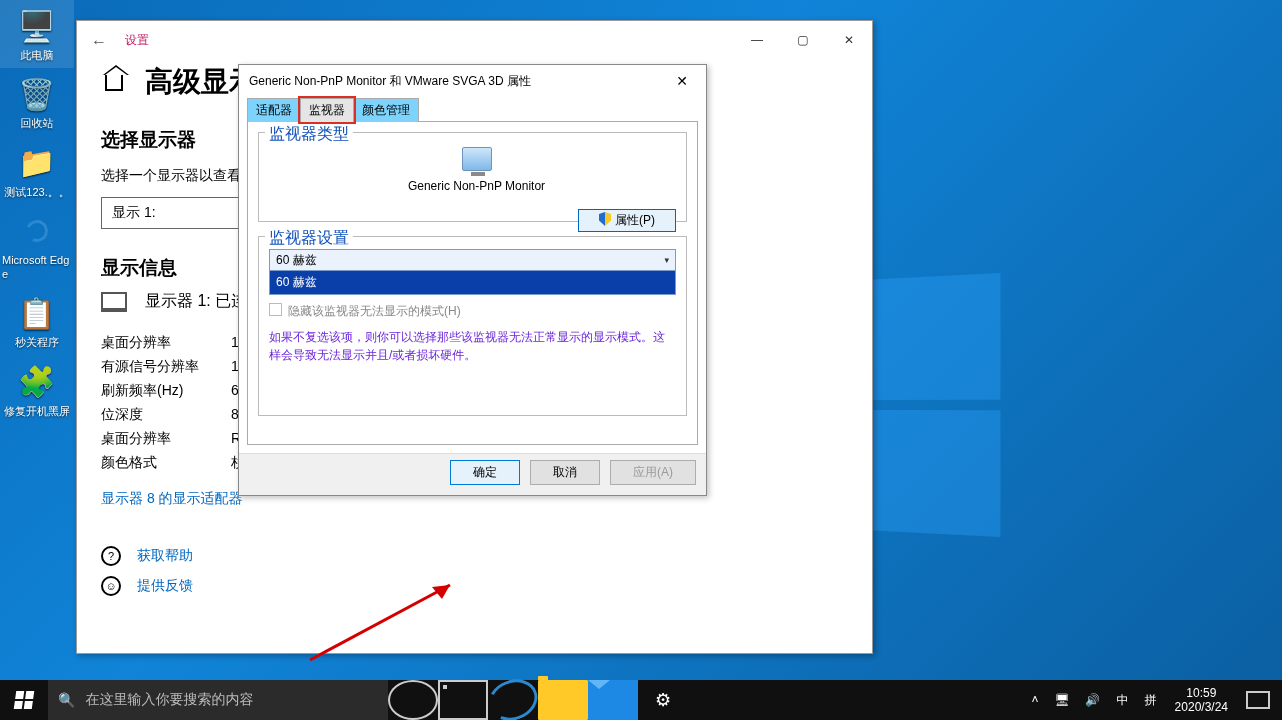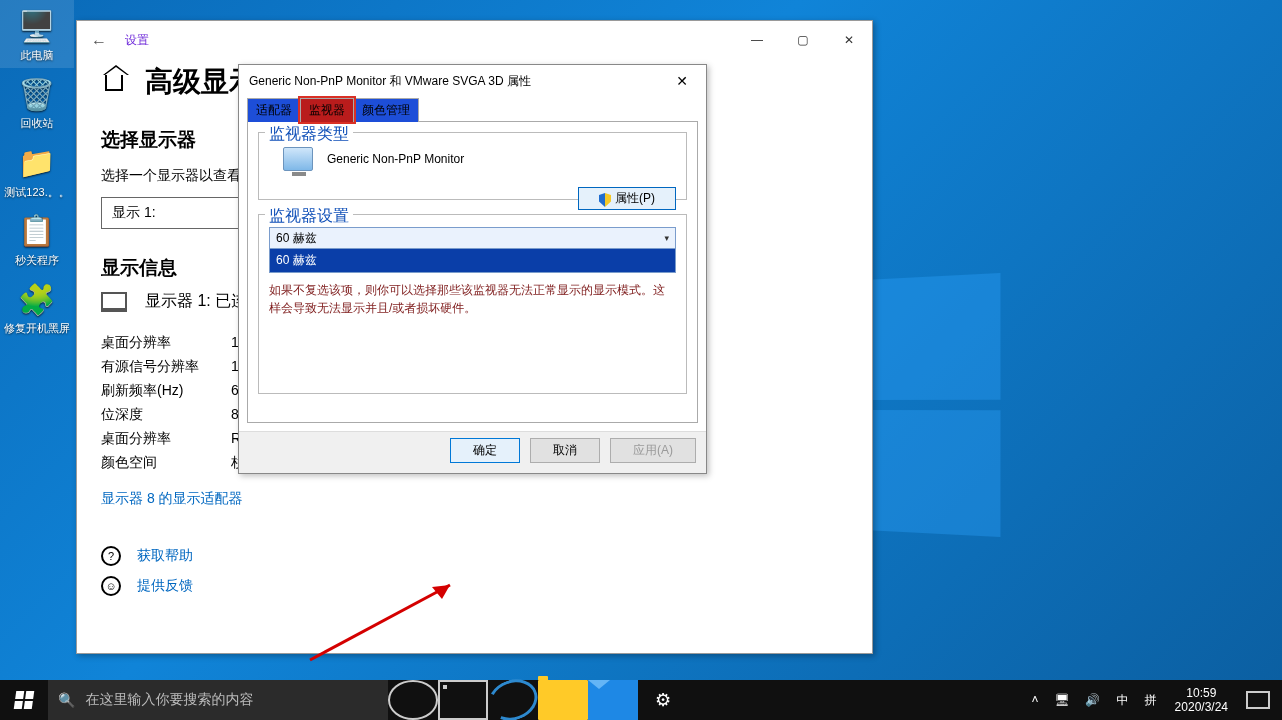--- a/index.html
+++ b/index.html
@@ -13,21 +13,21 @@
   .desktop-icons { position:absolute; left:0; top:0; width:74px; }
   .dicon { display:flex; flex-direction:column; align-items:center; padding:6px 2px; color:#fff; font-size:11px; text-shadow:0 1px 2px rgba(0,0,0,.7); cursor:default; }
   .dicon:nth-child(1){background:rgba(255,255,255,.12);} 
   .dicon .glyph { width:40px; height:40px; display:flex; align-items:center; justify-content:center; font-size:30px; }
   .dlabel { text-align:left; line-height:1.3; margin-top:2px; word-break:break-all; }
 
   
   .settings-win { position:absolute; left:76px; top:20px; width:797px; height:634px; background:#fff; border:1px solid #9a9a9a; box-shadow:2px 2px 6px rgba(0,0,0,.3); }
   .settings-title { height:38px; display:flex; align-items:center; }
   .tb-back { width:44px; text-align:center; font-size:16px; color:#555; }
-  .tb-title { font-size:12px; color:#6d28d9; margin-left:4px; }
+  .tb-title { font-size:12px; color:#be185d; margin-left:4px; }
   .win-ctrls { margin-left:auto; display:flex; }
   .win-ctrls span { width:46px; height:30px; display:flex; align-items:center; justify-content:center; font-size:12px; color:#333; }
   .settings-body { padding:4px 24px 24px 24px; color:#000; position:relative; }
   .home-row { display:flex; align-items:center; gap:22px; }
   .home-icon { width:18px; height:18px; border:2px solid #000; position:relative; margin-left:4px; }
   .home-icon:before { content:""; position:absolute; top:-10px; left:-4px; width:0; height:0; border-left:13px solid transparent; border-right:13px solid transparent; border-bottom:10px solid #000;}
   .home-icon:after { content:""; position:absolute; top:-8px; left:-2px; width:0; height:0; border-left:11px solid transparent; border-right:11px solid transparent; border-bottom:8px solid #fff;}
   .page-h1 { font-size:28px; font-weight:600; }
   .sec-h { font-size:19px; font-weight:600; margin-top:26px; }
   .sec-sub { font-size:14px; margin-top:14px; }
@@ -38,37 +38,37 @@
   .bluelink { color:#0067c0; font-size:14px; margin-top:18px; }
   .help-links { margin-top:38px; }
   .hl { display:flex; align-items:center; gap:16px; color:#0067c0; font-size:14px; margin-bottom:10px; }
   .hl .ic { width:20px; height:20px; border:2px solid #000; border-radius:50%; display:flex; align-items:center; justify-content:center; color:#000; font-size:11px;}
 
   
   .dlg { position:absolute; left:238px; top:64px; width:469px; background:#fff; border:1px solid #888; box-shadow:2px 2px 6px rgba(0,0,0,.25); font-size:12px; color:#000; }
   .dlg-title { height:32px; display:flex; align-items:center; padding:0 10px; }
   .dlg-close { margin-left:auto; font-size:14px; width:28px; text-align:center; }
   .tabs { display:flex; padding:0 8px; }
-  .tab { padding:3px 8px; border:1px solid #aaa; border-bottom:none; background:#1d4ed8; margin-right:-1px; position:relative; top:1px; }
-  .tab.active { background:#b91c1c; z-index:2; }
+  .tab { padding:3px 8px; border:1px solid #aaa; border-bottom:none; background:#7dd3fc; margin-right:-1px; position:relative; top:1px; }
+  .tab.active { background:#e5e5e5; z-index:2; }
   .tab.highlight { outline:2px solid #d93025; outline-offset:0; }
   .tab-panel { border:1px solid #aaa; margin:0 8px 8px 8px; padding:10px 10px 14px 10px; }
   .group { border:1px solid #bbb; padding:8px 10px 12px 10px; margin-bottom:14px; position:relative; }
   .group-title { position:absolute; top:-9px; left:6px; background:#fff; padding:0 4px; color:#1050b8; font-size:16px; }
-  .mon-row { display:flex; align-items:center; gap:14px; margin:6px 0 16px 14px; }
+  .mon-row { display:flex; align-items:center; gap:8px; margin:6px 0 16px 8px;flex-direction:column; }
   .mon-ic { width:30px; height:24px; background:linear-gradient(#cfe6fa,#7fb8e8); border:1px solid #6c94bd; border-radius:2px; position:relative; }
   .mon-ic:after{content:"";position:absolute;left:8px;top:24px;width:14px;height:4px;background:#8a8a8a;}
-  .prop-btn { float:right; padding:2px 20px; border:1px solid #0067c0; background:#e5f1fb; display:inline-flex; align-items:flex-end; gap:4px; }
+  .prop-btn { float:right; padding:2px 20px; border:1px solid #0067c0; background:#e5f1fb; display:inline-flex; align-items:flex-start; gap:4px; }
   .shield { width:12px; height:14px; background:linear-gradient(90deg,#1f6dd0 50%,#f5c927 50%); clip-path:polygon(50% 0,100% 15%,100% 60%,50% 100%,0 60%,0 15%); }
   .combo { width:100%; height:22px; border:1px solid #7a9ccc; background:#eaf2fd; display:flex; align-items:center; padding:0 6px; justify-content:space-between; margin-top:4px; }
   .combo .arrow { font-size:9px; color:#333; }
   .combo-option { background:#0a3ea8; color:#fff; padding:3px 6px; border:1px solid #7a9ccc; border-top:none; width:100%; }
   .chk-row { margin-top:8px; display:flex; gap:6px; color:#888; }
   .chk { width:13px; height:13px; border:1px solid #bbb; }
-  .hint { color:#7f1d1d; margin-top:8px; line-height:1.5; }
+  .hint { color:#6d28d9; margin-top:8px; line-height:1.5; }
   .dlg-buttons { display:flex; justify-content:flex-end; gap:10px; padding:6px 10px 10px 10px; background:#f0f0f0; border-top:1px solid #ddd;}
   .btn { padding:3px 22px; border:1px solid #adadad; background:#e1e1e1; font-size:12px; }
   .btn.default { border:1px solid #0078d7; background:#e5f1fb; }
   .btn.disabled { color:#9a9a9a; }
 
   
   .arrow-annot { position:absolute; left:300px; top:575px; width:170px; height:90px; pointer-events:none; }
 
   
   .taskbar { position:absolute; left:0; bottom:0; width:100%; height:40px; background:#101010; display:flex; align-items:center; color:#fff; }
@@ -108,20 +108,26 @@
   </div>
   <div class="dicon">
     <div class="glyph">🗑️</div>
     <div class="dlabel">回收站</div>
   </div>
   <div class="dicon">
     <div class="glyph">📁</div>
     <div class="dlabel">测试123.。。</div>
   </div>
   <div class="dicon">
+    <div class="glyph">
+        <span class="edge-ic"></span>
+      </div>
+    <div class="dlabel">Microsoft Edge</div>
+  </div>
+  <div class="dicon">
     <div class="glyph">📋</div>
     <div class="dlabel">秒关程序</div>
   </div>
   <div class="dicon">
     <div class="glyph">🧩</div>
     <div class="dlabel">修复开机黑屏</div>
   </div>
 </div>
 
 <div class="settings-win">
@@ -153,21 +159,21 @@
       <span>桌面分辨率</span>
         <span>1</span>
       <span>有源信号分辨率</span>
         <span>1</span>
       <span>刷新频率(Hz)</span>
         <span>6</span>
       <span>位深度</span>
         <span>8</span>
       <span>桌面分辨率</span>
         <span>R</span>
-      <span>颜色空间</span>
+      <span>颜色格式</span>
         <span>杉</span>
     </div>
     <div class="bluelink">显示器 8 的显示适配器</div>
     <div class="help-links">
       <div class="hl">
           <span class="ic">?</span>
           <span>获取帮助</span>
         </div>
       <div class="hl">
           <span class="ic">☺</span>
@@ -201,20 +207,24 @@
         </span>
       </div>
     </div>
     <div class="group" style="min-height:180px">
       <span class="group-title">监视器设置</span>
       <div class="combo">
         <span>60 赫兹</span>
         <span class="arrow">▾</span>
       </div>
       <div class="combo-option">60 赫兹</div>
+      <div class="chk-row">
+        <span class="chk"></span>
+        <span>隐藏该监视器无法显示的模式(H)</span>
+      </div>
       <div class="hint">如果不复选该项，则你可以选择那些该监视器无法正常显示的显示模式。这样会导致无法显示并且/或者损坏硬件。</div>
     </div>
   </div>
   <div class="dlg-buttons">
     <span class="btn default">确定</span>
     <span class="btn">取消</span>
     <span class="btn disabled">应用(A)</span>
   </div>
 </div>
 

